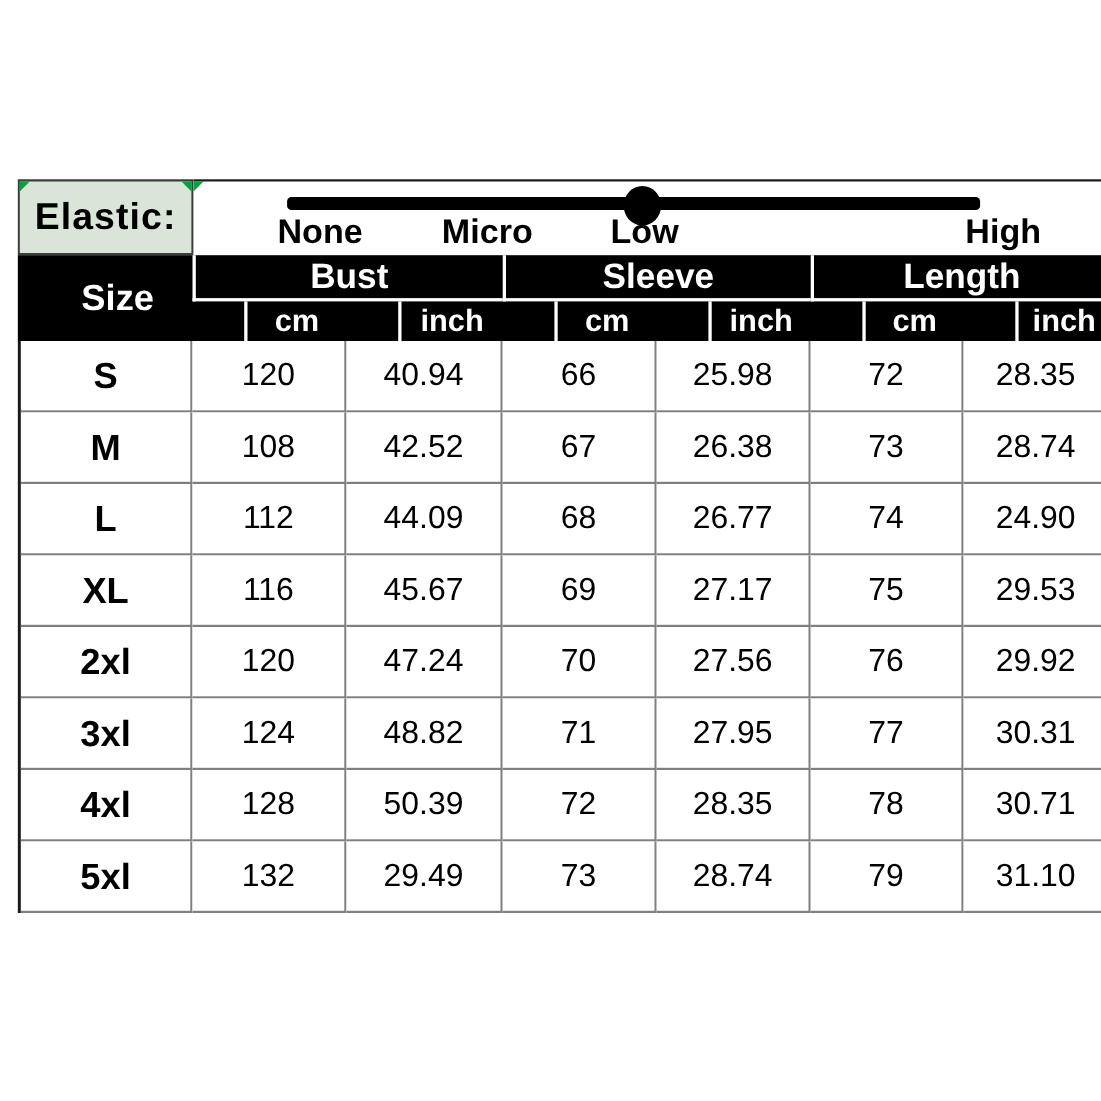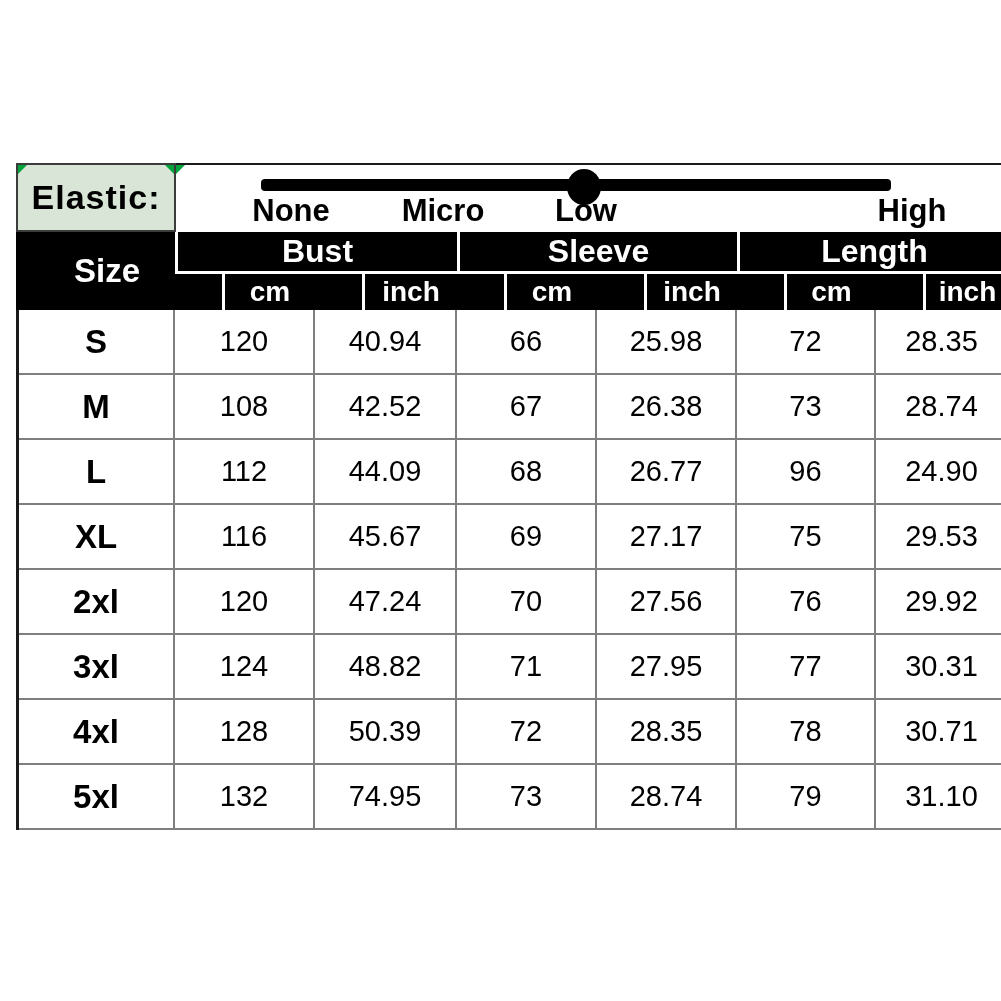--- a/index.html
+++ b/index.html
@@ -125,21 +125,21 @@
       <div class="bc c-val">73</div>
       <div class="bc c-val">28.74</div>
     </div>
 
     <div class="row">
       <div class="bc c-size">L</div>
       <div class="bc c-val">112</div>
       <div class="bc c-val">44.09</div>
       <div class="bc c-val">68</div>
       <div class="bc c-val">26.77</div>
-      <div class="bc c-val">96</div>
+      <div class="bc c-val">74</div>
       <div class="bc c-val">24.90</div>
     </div>
 
     <div class="row">
       <div class="bc c-size">XL</div>
       <div class="bc c-val">116</div>
       <div class="bc c-val">45.67</div>
       <div class="bc c-val">69</div>
       <div class="bc c-val">27.17</div>
       <div class="bc c-val">75</div>
@@ -172,21 +172,21 @@
       <div class="bc c-val">50.39</div>
       <div class="bc c-val">72</div>
       <div class="bc c-val">28.35</div>
       <div class="bc c-val">78</div>
       <div class="bc c-val">30.71</div>
     </div>
 
     <div class="row">
       <div class="bc c-size">5xl</div>
       <div class="bc c-val">132</div>
-      <div class="bc c-val">74.95</div>
+      <div class="bc c-val">29.49</div>
       <div class="bc c-val">73</div>
       <div class="bc c-val">28.74</div>
       <div class="bc c-val">79</div>
       <div class="bc c-val">31.10</div>
     </div>
 
   </div>
 </div>
 
 </body></html>

